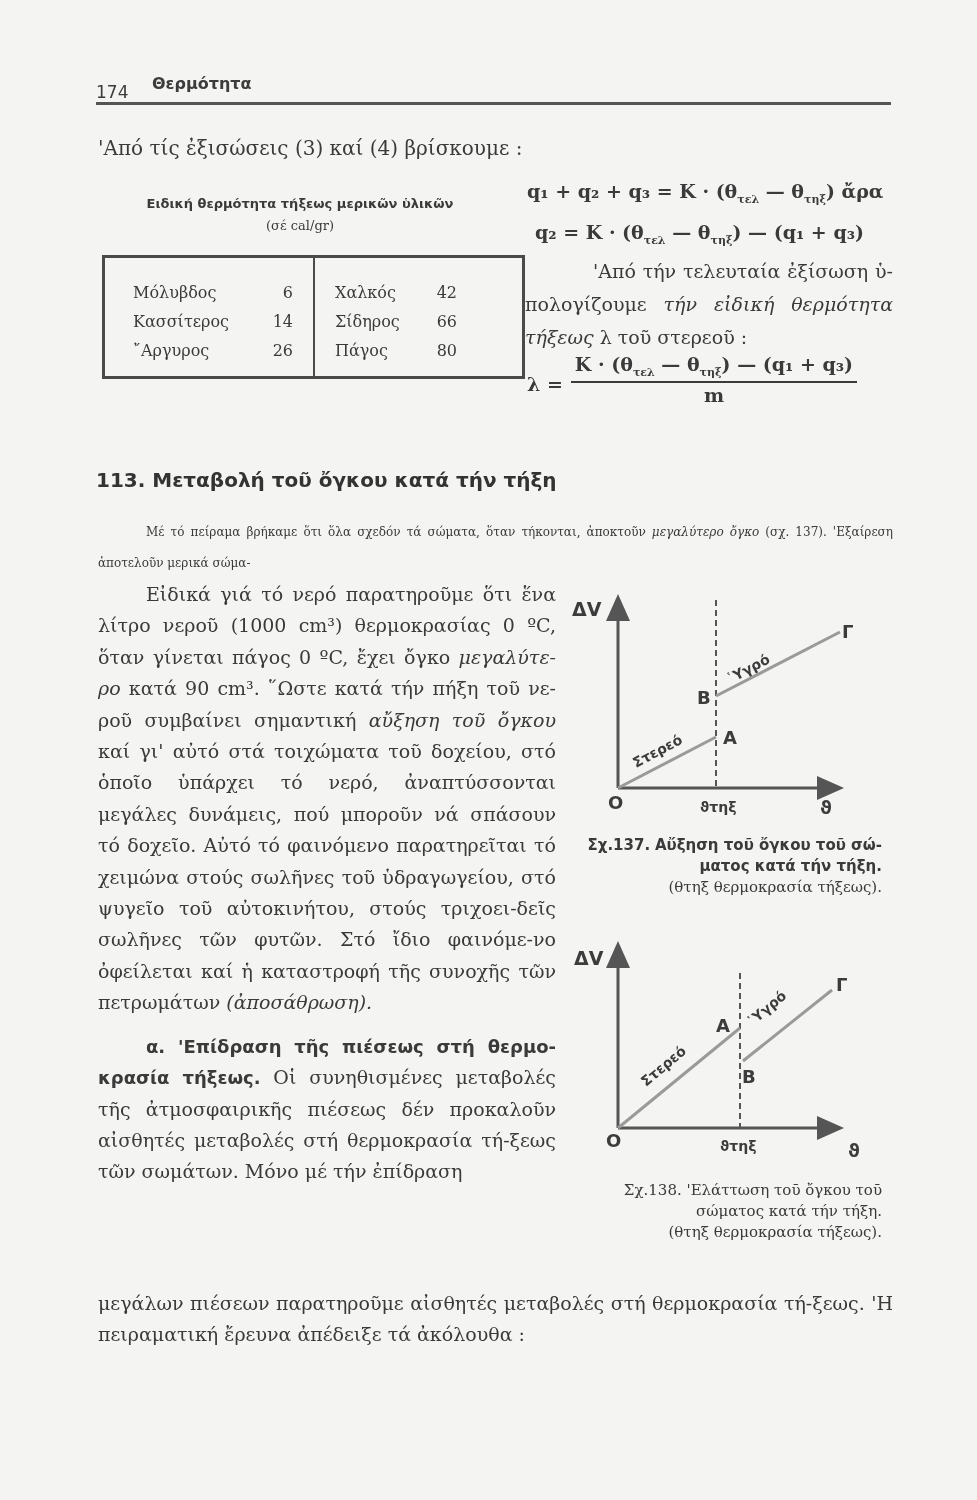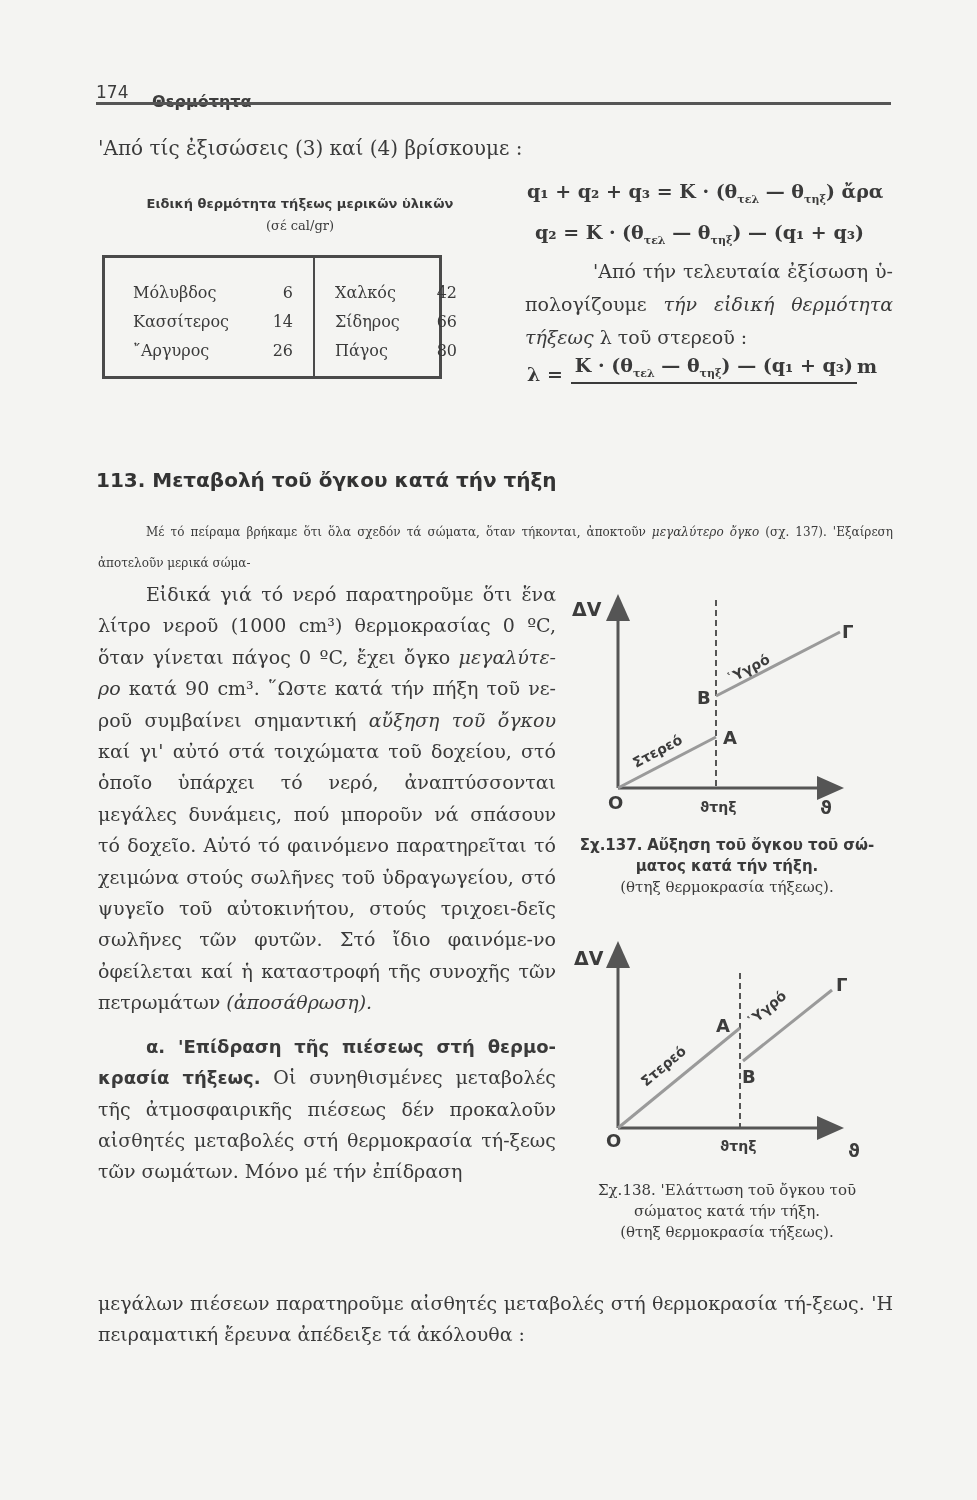--- a/index.html
+++ b/index.html
@@ -2,57 +2,57 @@
 <html><head>
 <meta charset="utf-8">
 <style>
   html, body { margin: 0; padding: 0; }
   body {
     width: 977px; height: 1500px; background: #f4f4f2; position: relative; overflow: hidden;
     font-family: "DejaVu Serif", serif; color: #3a3a3a;
   }
   .abs { position: absolute; }
   .header-num { left: 96px; top: 82px; font-family: "DejaVu Sans", sans-serif; font-size: 17px; color: #3c3c3c; }
-  .header-title { left: 152px; top: 92px; font-family: "DejaVu Sans", sans-serif; font-weight: bold; font-size: 16px; color: #3c3c3c; }
+  .header-title { left: 152px; top: 74px; font-family: "DejaVu Sans", sans-serif; font-weight: bold; font-size: 16px; color: #3c3c3c; }
   .header-rule { left: 96px; top: 102px; width: 795px; height: 0; border-top: 3px solid #555; }
   .intro { left: 98px; top: 136px; font-size: 20px; }
   .table-caption { left: 100px; top: 193px; width: 400px; text-align: center; font-size: 13px; line-height: 22px; }
   .table-caption .t1 { font-family: "DejaVu Sans", sans-serif; font-weight: bold; display: block; }
-  .matbox { left: 102px; top: 255px; width: 340px; height: 124px; border: 3px solid #4a4a4a; box-sizing: border-box; }
+  .matbox { left: 102px; top: 255px; width: 423px; height: 124px; border: 3px solid #4a4a4a; box-sizing: border-box; }
   .matbox .divider { position: absolute; left: 208px; top: 0; bottom: 0; border-left: 2px solid #4a4a4a; }
   .mcol { position: absolute; top: 20px; font-size: 16px; line-height: 29px; }
   .mcol .row { display: flex; justify-content: space-between; }
   .mcol.left { left: 28px; width: 160px; }
   .mcol.right { left: 230px; width: 122px; }
   .eq { font-size: 19px; white-space: nowrap; font-weight: bold; }
   .eq1 { left: 527px; top: 180px; }
   .eq2 { left: 535px; top: 221px; }
   .rtext { left: 525px; top: 255px; width: 368px; font-size: 19px; line-height: 33px; text-align: justify; }
   .rtext .indent { padding-left: 68px; }
   .frac { left: 527px; top: 353px; display: flex; align-items: center; font-size: 19px; font-weight: bold; }
   .frac .lam { margin-right: 8px; margin-top: 10px; }
-  .frac .fbox { display: flex; align-items: flex-start; }
+  .frac .fbox { display: flex; flex-direction: column; align-items: center; }
   .frac .num { padding: 0 4px 2px; border-bottom: 2px solid #3a3a3a; white-space: nowrap; }
   .frac .den { padding-top: 1px; }
   .sec-title { left: 96px; top: 468px; font-family: "DejaVu Sans", sans-serif; font-weight: bold; font-size: 20px; color: #333; }
   .p-full { left: 98px; width: 795px; font-size: 12px; line-height: 31px; text-align: justify; }
   .p1 { top: 517px; }
   .p1 .indent { padding-left: 48px; }
   .lcol { left: 98px; top: 579px; width: 458px; font-size: 19px; line-height: 31.4px; text-align: justify; }
   .lcol p { margin: 0; }
   .lcol .indent { text-indent: 48px; }
   .lcol .spacer { height: 12px; }
   .lcol .subhead { font-family: "DejaVu Sans", sans-serif; font-weight: bold; font-size: 18px; margin-top: 19px; }
   .bottom { left: 98px; top: 1288px; width: 795px; font-size: 19px; line-height: 31px; text-align: justify; }
   em { font-style: italic; }
   sub { font-size: 11px; }
   .fig { left: 570px; width: 300px; height: 235px; }
   .fig svg { width: 300px; height: 235px; }
   .fig text { font-family: "DejaVu Sans", sans-serif; fill: #3c3c3c; }
-  .caption { left: 572px; width: 310px; text-align: center; font-size: 15px; line-height: 21px; }
+  .caption { left: 572px; width: 310px; text-align: right; font-size: 15px; line-height: 21px; }
   .caption .cap-strong { font-family: "DejaVu Sans", sans-serif; font-weight: bold; }
   .cap1 { top: 835px; }
   .cap2 { top: 1180px; }
 </style>
 </head>
 <body>
 
 <div class="abs header-num">174</div>
 <div class="abs header-title">Θερμότητα</div>
 <div class="abs header-rule"></div>

